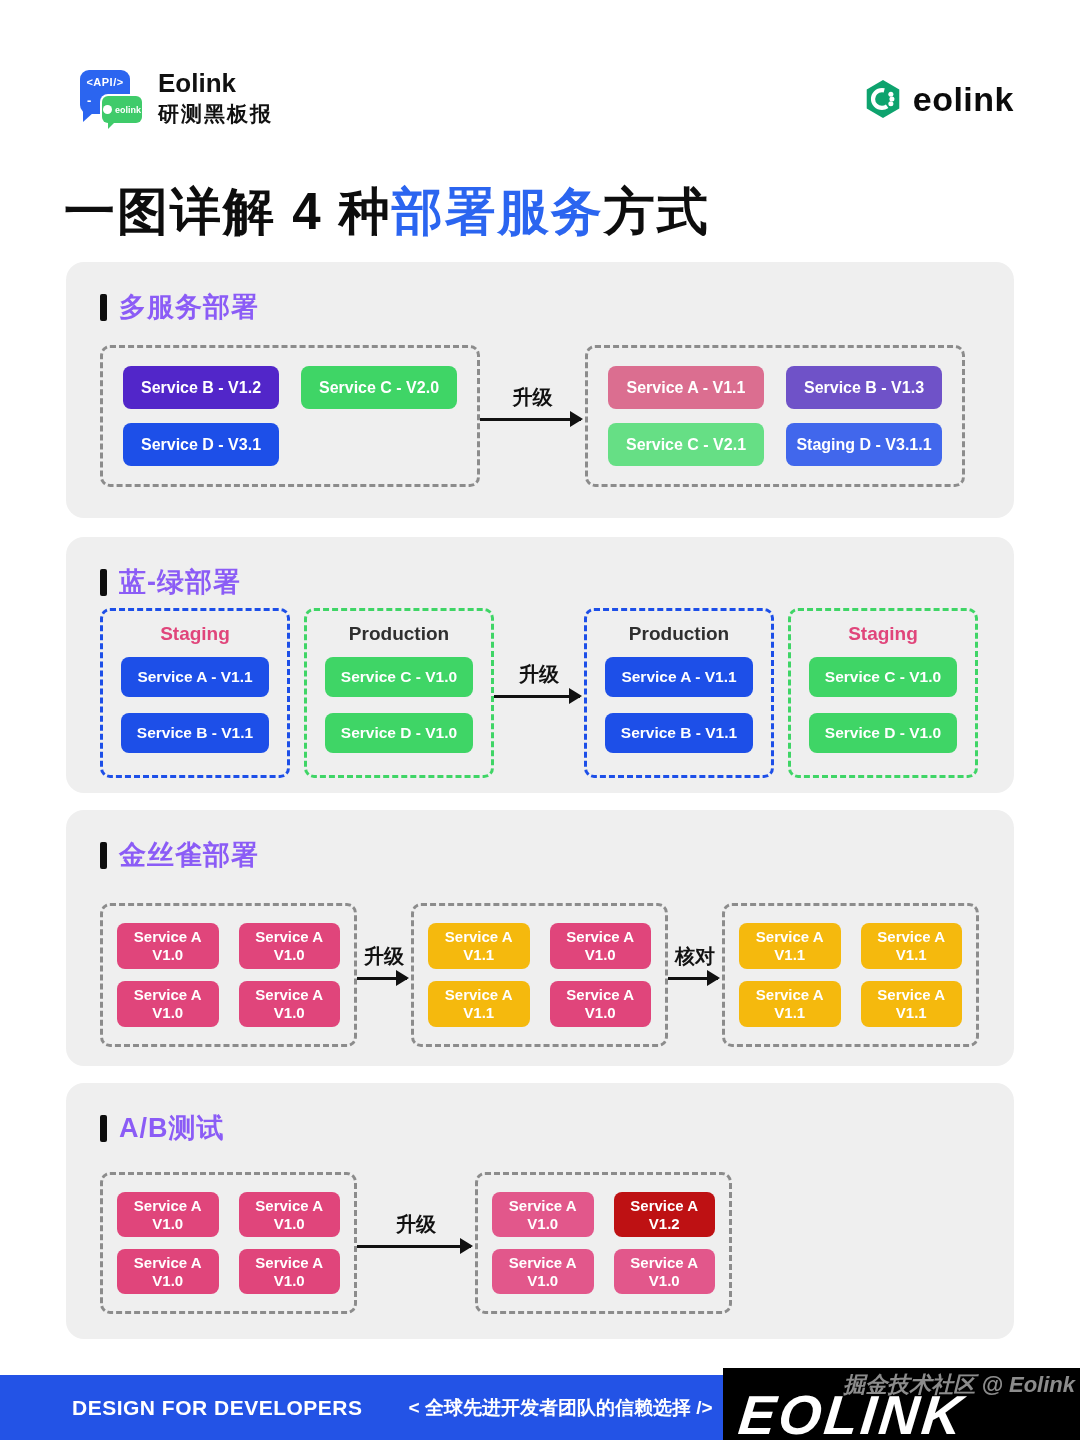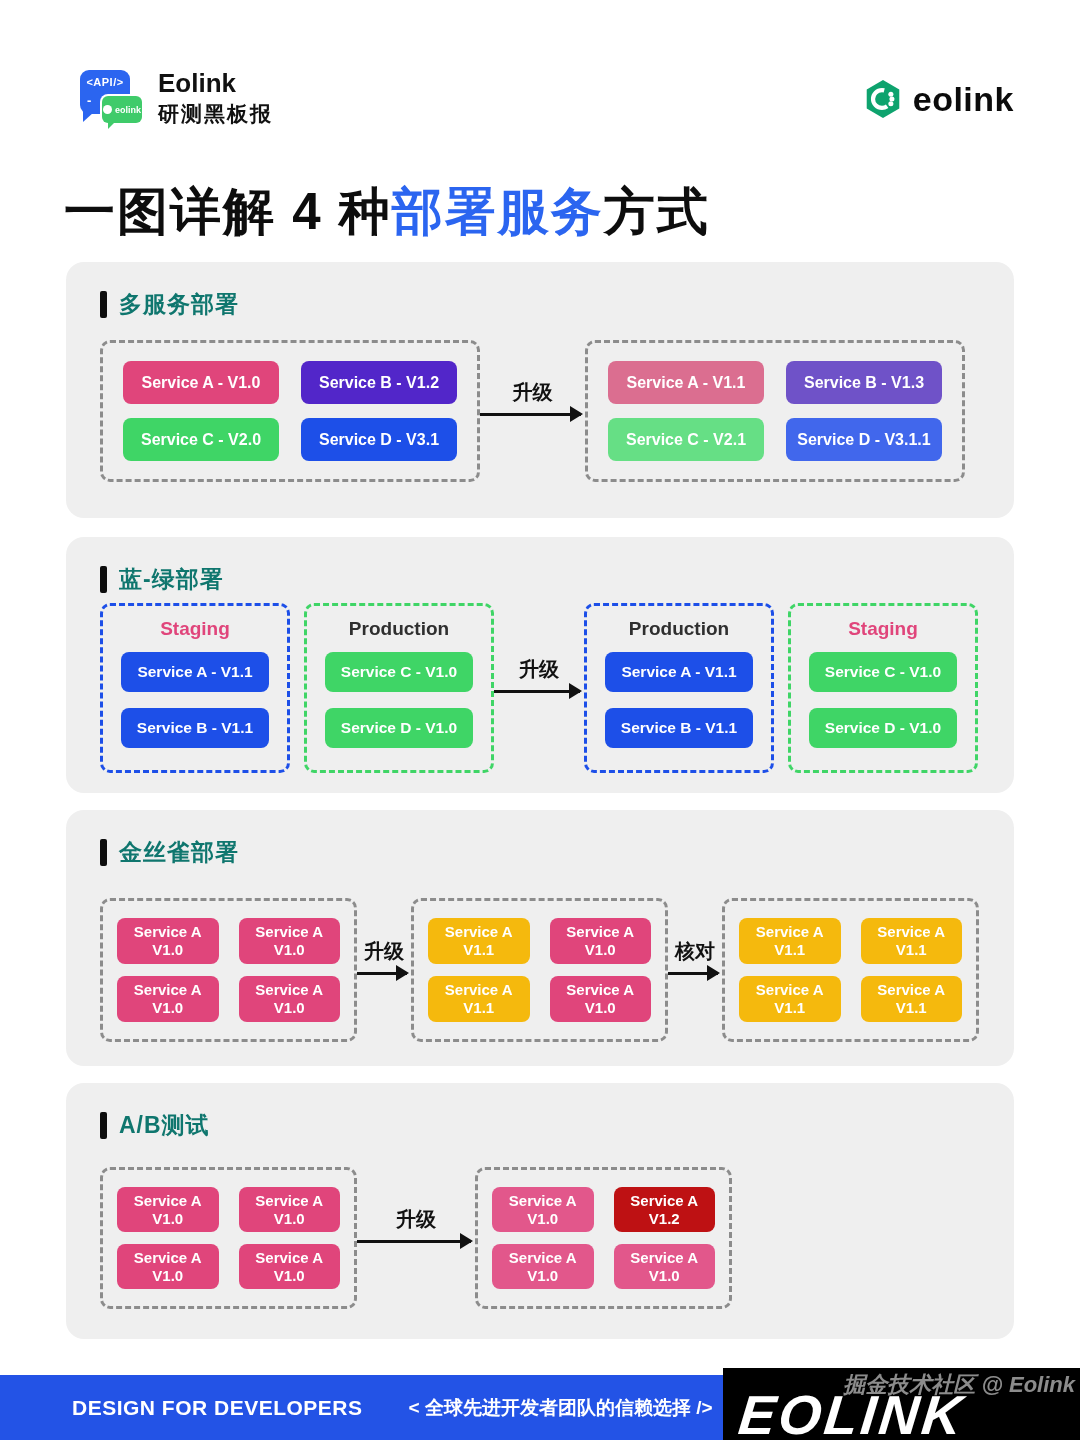--- a/index.html
+++ b/index.html
@@ -23,21 +23,21 @@
   .bubble-text{font-size:9px;font-weight:bold;}
   .brand-text .name{font-size:26px;font-weight:900;line-height:1.05;}
   .brand-text .sub{font-size:21px;font-weight:900;letter-spacing:2px;margin-top:3px;}
   .logo-right{display:flex;align-items:center;gap:9px;}
   .logo-right .word{font-size:34px;font-weight:900;color:#0b0b0b;letter-spacing:0.5px;}
   
   .title{position:absolute;left:64px;top:178px;font-size:51px;font-weight:900;letter-spacing:2px;color:#0d0d0d;white-space:nowrap;}
   
   .panel{position:absolute;left:66px;width:948px;height:256px;background:#EFEFEF;border-radius:18px;box-sizing:border-box;}
   .panel-head{display:flex;align-items:center;gap:12px;margin:27px 0 0 34px;}
-  .panel-head h2{margin:0;font-size:23px;font-weight:900;color:#0f766e;letter-spacing:1px;}
+  .panel-head h2{margin:0;font-size:27px;font-weight:900;color:#8b5cf6;letter-spacing:1px;}
   .bar{width:7px;height:27px;background:#0d0d0d;border-radius:2px;flex:0 0 7px;}
   .row{display:flex;align-items:center;margin-left:34px;}
   .s1 .row{margin-top:20px;}
   .s2 .row{margin-top:8px;}
   .s3 .row{margin-top:30px;}
   .s4 .row{margin-top:26px;}
   .group{border:3px dashed #8C8C8C;border-radius:10px;box-sizing:border-box;flex:0 0 auto;}
   .pill{border-radius:8px;color:#fff;font-weight:bold;display:flex;align-items:center;justify-content:center;text-align:center;white-space:pre-line;}
   
   .g-s1{width:380px;height:142px;padding:18px 20px;display:grid;grid-template-columns:1fr 1fr;gap:14px 22px;}
@@ -106,34 +106,33 @@
   <span>一图详解 4 种</span><span class="hl" style="color: rgb(43, 101, 240);">部署服务</span><span>方式</span>
 </div>
 
 <section class="panel s1" style="top: 262px; background-color: rgb(239, 239, 239);">
   <div class="panel-head">
     <span class="bar"></span>
     <h2>多服务部署</h2>
   </div>
   <div class="row">
     <div class="group g-s1" style="border-color: rgb(140, 140, 140);">
-      <div class="pill" style="background-color: rgb(224, 69, 123);">Service A - V1.0</div>
       <div class="pill" style="background-color: rgb(82, 38, 201);">Service B - V1.2</div>
       <div class="pill" style="background-color: rgb(63, 213, 102);">Service C - V2.0</div>
       <div class="pill" style="background-color: rgb(29, 79, 232);">Service D - V3.1</div>
     </div>
     <div class="arrow a-s1">
       <span class="arrow-label">升级</span>
       <span class="arrow-shaft"></span>
     </div>
     <div class="group g-s1" style="border-color: rgb(140, 140, 140);">
       <div class="pill" style="background-color: rgb(219, 110, 144);">Service A - V1.1</div>
       <div class="pill" style="background-color: rgb(111, 82, 200);">Service B - V1.3</div>
       <div class="pill" style="background-color: rgb(102, 223, 133);">Service C - V2.1</div>
-      <div class="pill" style="background-color: rgb(65, 103, 236);">Service D - V3.1.1</div>
+      <div class="pill" style="background-color: rgb(65, 103, 236);">Staging D - V3.1.1</div>
     </div>
   </div>
 </section>
 
 <section class="panel s2" style="top: 537px; background-color: rgb(239, 239, 239);">
   <div class="panel-head">
     <span class="bar"></span>
     <h2>蓝-绿部署</h2>
   </div>
   <div class="row">

